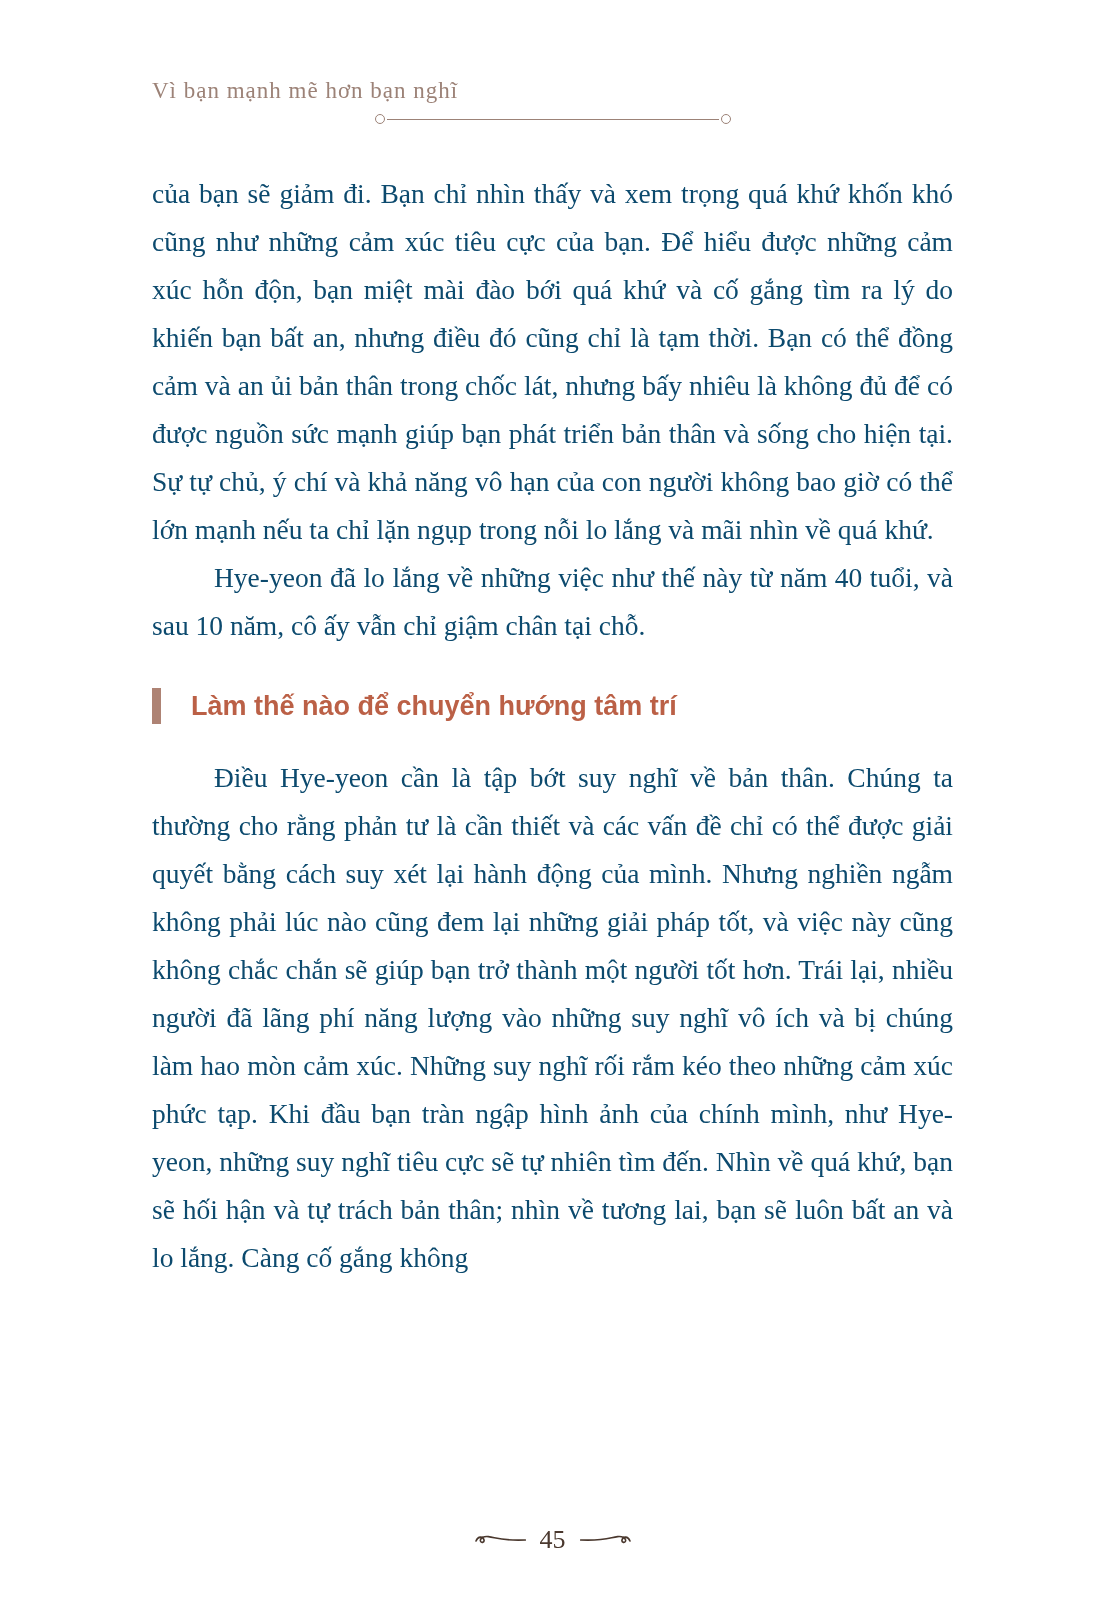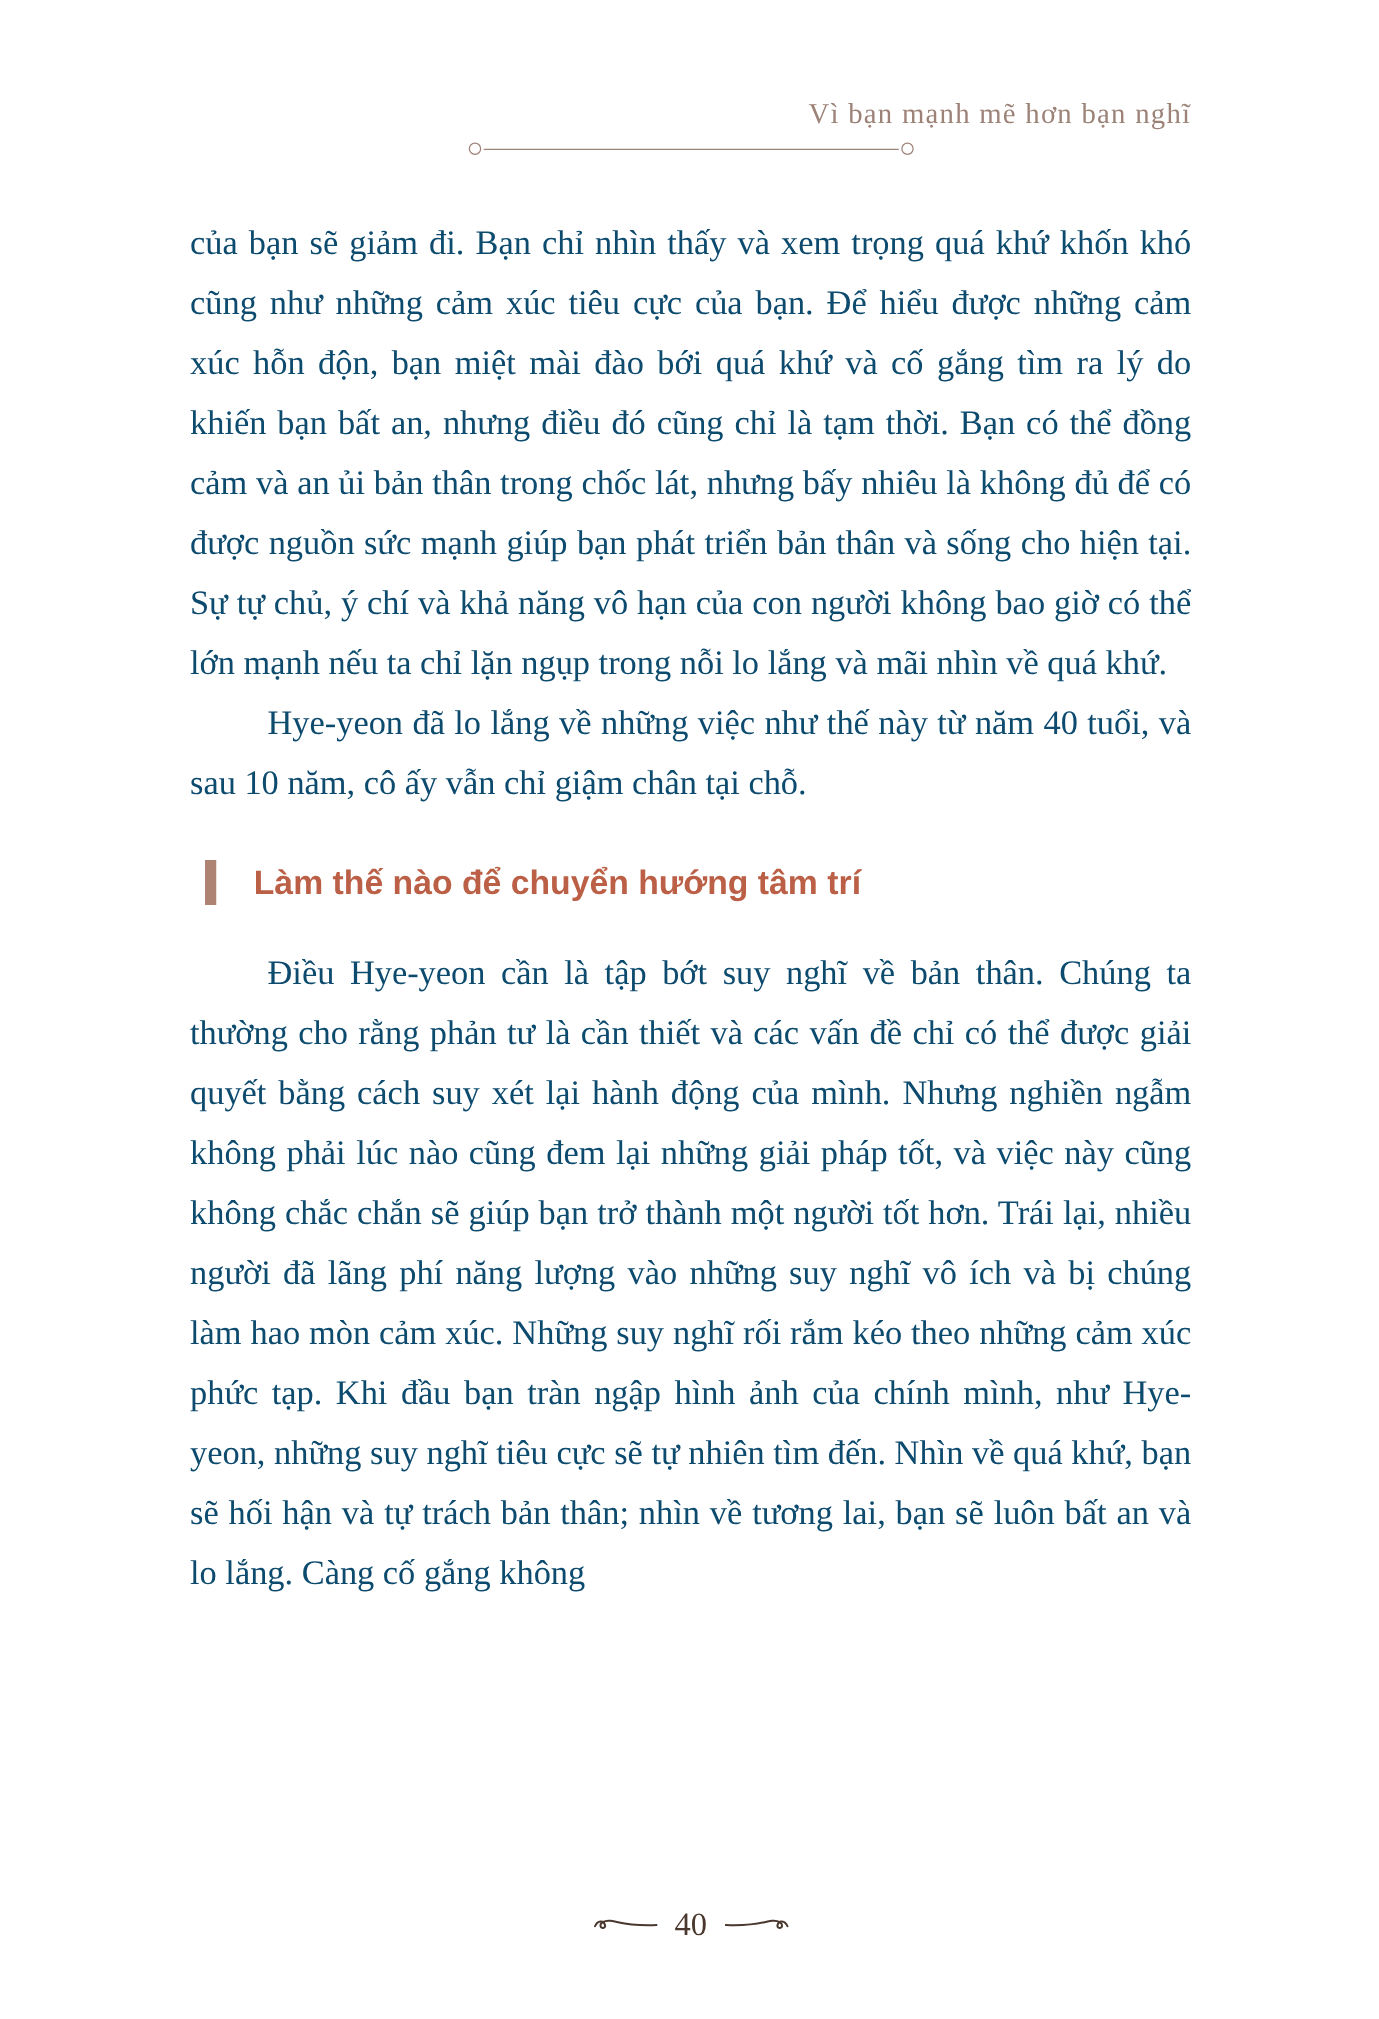--- a/index.html
+++ b/index.html
@@ -17,21 +17,21 @@
     padding: 78px 150px 60px 152px;
     display: flex;
     flex-direction: column;
     font-family: "Liberation Serif", "DejaVu Serif", serif;
     color: #4a382e;
     overflow: hidden;
   }
 
   
   .page-header {
-    text-align: right;
+    text-align: left;
     margin-bottom: 46px;
   }
   .running-head {
     font-size: 23px;
     letter-spacing: 1px;
     color: #9c8277;
     font-weight: 400;
   }
   .header-rule {
     margin: 10px auto 0;
@@ -66,21 +66,21 @@
     text-align: justify;
     color: #0c4a6e;
   }
   .page-body p.indent {
     text-indent: 62px;
   }
 
   .section-heading {
     display: flex;
     align-items: center;
-    margin: 38px 0 30px 12px;
+    margin: 38px 0 30px 0;
     font-size: 27px;
     font-weight: 700;
     color: #bb6046;
     font-family: "Liberation Sans", "DejaVu Sans", sans-serif;
   }
   .section-heading .bar {
     display: inline-block;
     width: 9px;
     height: 36px;
     background: #ae8374;
@@ -137,21 +137,21 @@
     <p class="indent">Điều Hye-yeon cần là tập bớt suy nghĩ về bản thân. Chúng ta thường cho rằng phản tư là cần thiết và các vấn đề chỉ có thể được giải quyết bằng cách suy xét lại hành động của mình. Nhưng nghiền ngẫm không phải lúc nào cũng đem lại những giải pháp tốt, và việc này cũng không chắc chắn sẽ giúp bạn trở thành một người tốt hơn. Trái lại, nhiều người đã lãng phí năng lượng vào những suy nghĩ vô ích và bị chúng làm hao mòn cảm xúc. Những suy nghĩ rối rắm kéo theo những cảm xúc phức tạp. Khi đầu bạn tràn ngập hình ảnh của chính mình, như Hye-yeon, những suy nghĩ tiêu cực sẽ tự nhiên tìm đến. Nhìn về quá khứ, bạn sẽ hối hận và tự trách bản thân; nhìn về tương lai, bạn sẽ luôn bất an và lo lắng. Càng cố gắng không</p>
 
   </main>
 
   <footer class="page-footer">
     <span class="flourish left">
       <svg width="52" height="16" viewBox="0 0 52 16" aria-hidden="true">
         <path d="M2,9 c2,-5 7,-5 8,-1 c0.6,2.5 -3,3.5 -3.6,0.8 c-0.4,-2 2.6,-4.8 8,-4.2 c8,1 12,4.4 37,3.4" fill="none" stroke="#4a382e" stroke-width="1.6" stroke-linecap="round"></path>
       </svg>
     </span>
-    <span class="page-number">40</span>
+    <span class="page-number">45</span>
     <span class="flourish right">
       <svg width="52" height="16" viewBox="0 0 52 16" aria-hidden="true">
         <path d="M2,9 c2,-5 7,-5 8,-1 c0.6,2.5 -3,3.5 -3.6,0.8 c-0.4,-2 2.6,-4.8 8,-4.2 c8,1 12,4.4 37,3.4" fill="none" stroke="#4a382e" stroke-width="1.6" stroke-linecap="round"></path>
       </svg>
     </span>
   </footer>
 
 </div>
 
 </body></html>

